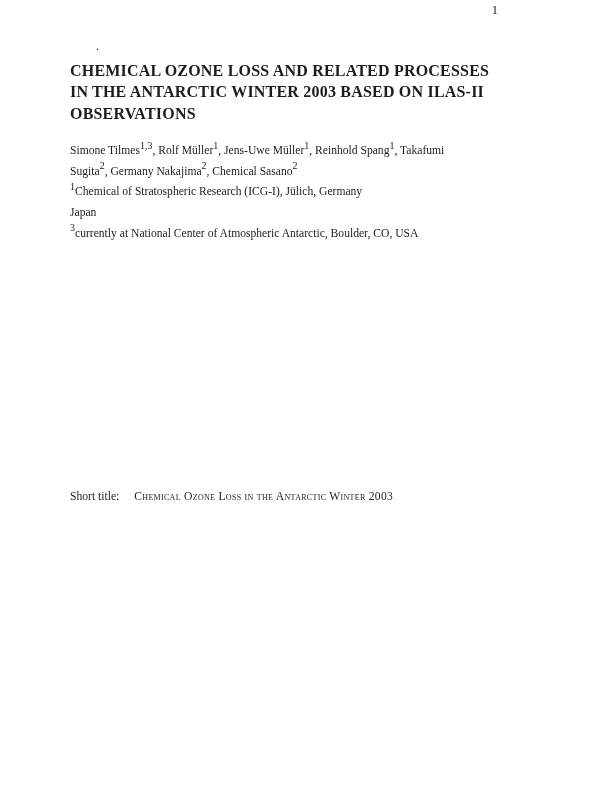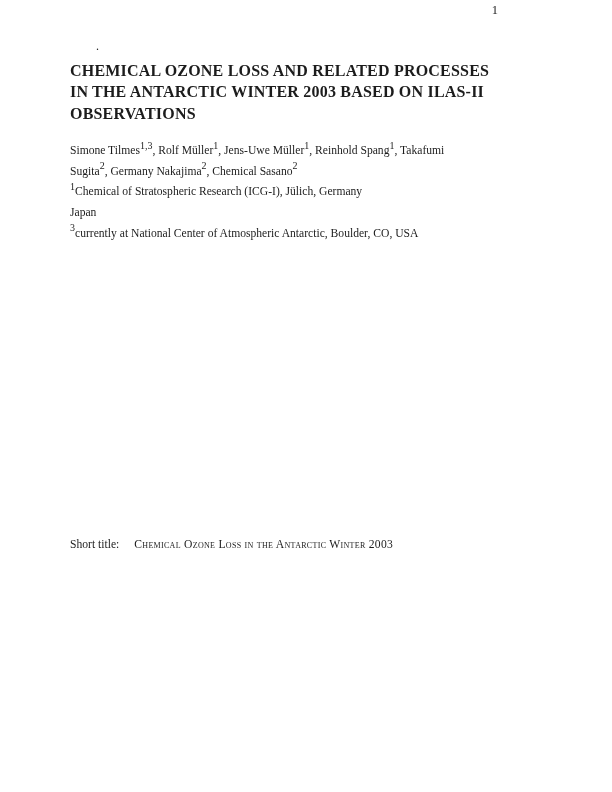--- a/index.html
+++ b/index.html
@@ -59,21 +59,20 @@
     top: -0.5px;
     vertical-align: super;
   }
   .short-title {
     position: absolute;
     left: 70px;
     top: 490px;
     font-size: 11.6px;
     line-height: 14px;
     white-space: nowrap;
-    margin-top: 48px;
   }
   .st-label {
     margin-right: 15px;
   }
   .st-text {
     font-variant: small-caps;
     letter-spacing: 0.3px;
   }
 </style>
 </head>

